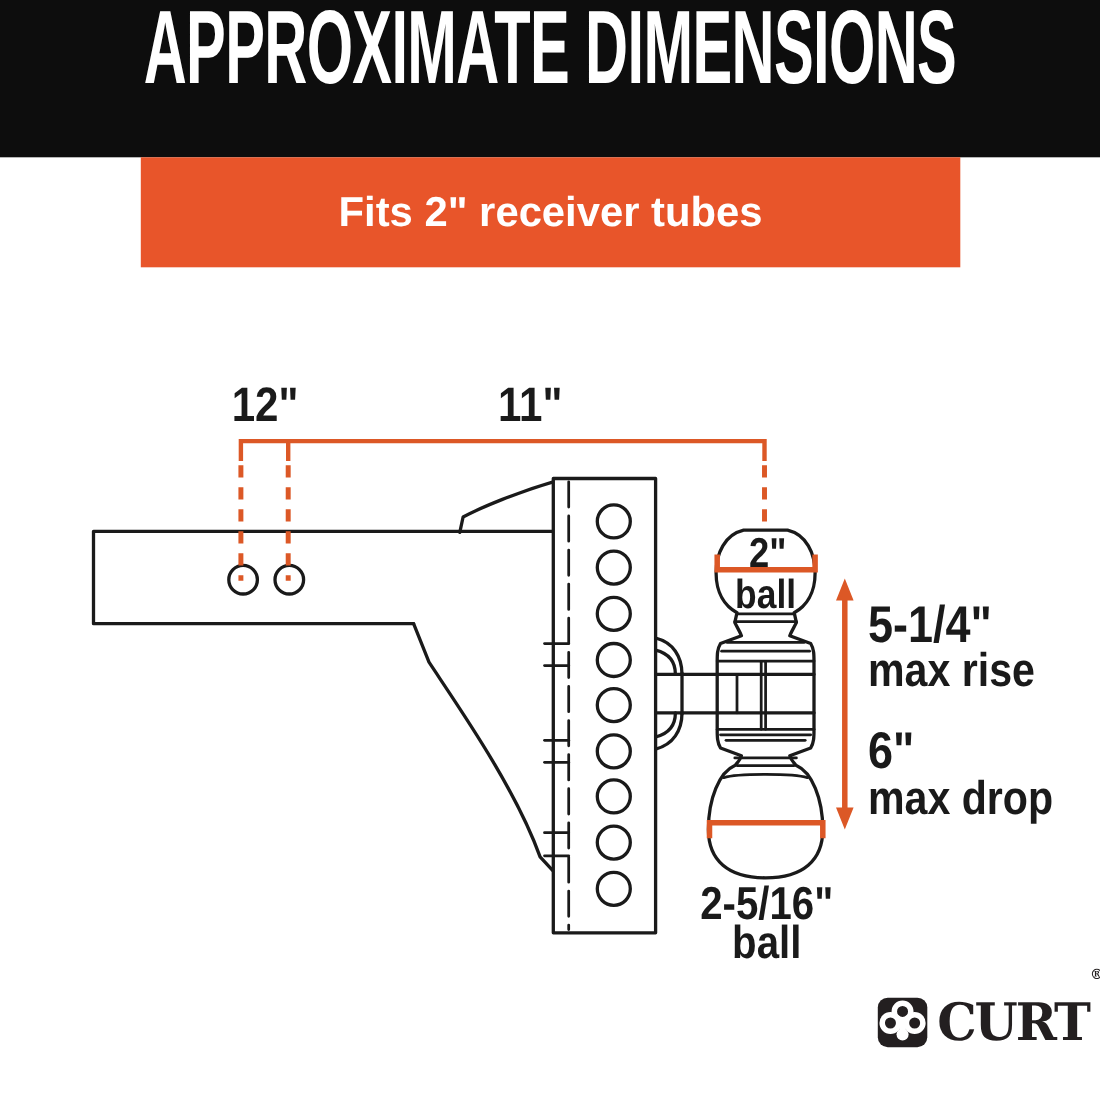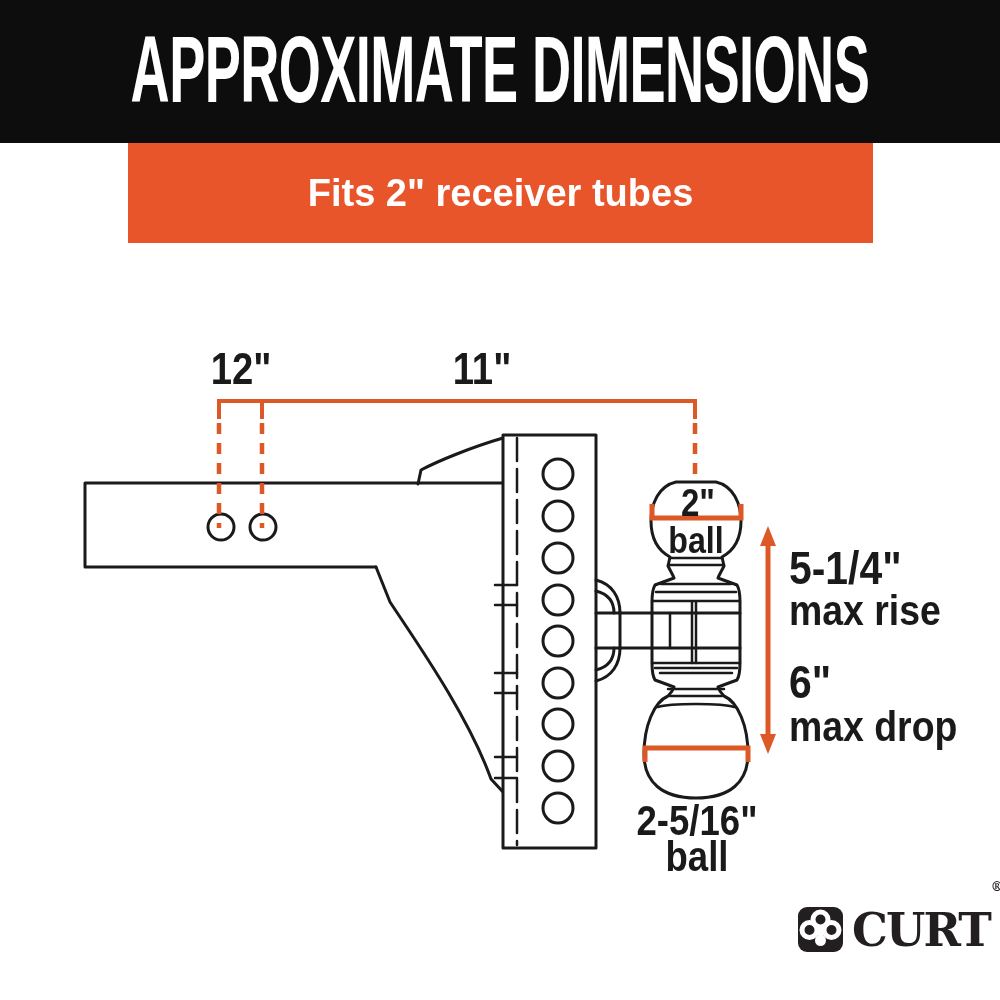--- a/index.html
+++ b/index.html
@@ -3,21 +3,21 @@
 <meta charset="utf-8">
 <style>
   html,body{margin:0;padding:0;}
   body{
     width:1000px;height:1000px;position:relative;background:#ffffff;
     font-family:"Liberation Sans", sans-serif;overflow:hidden;
   }
   
   .header-bar{
     position:absolute;left:0;top:0;width:1000px;height:143px;background:#0d0d0d;
-    display:flex;align-items:center;justify-content:center;
+    display:flex;align-items:flex-start;justify-content:center;
   }
   .header-title{
     color:#ffffff;font-weight:bold;font-size:95px;letter-spacing:-1px;
     white-space:nowrap;transform:scaleX(0.57);transform-origin:center;
     line-height:1;margin-top:-4px;
   }
   
   .banner{
     position:absolute;left:128px;top:143px;width:745px;height:100px;background:#e8552a;
     display:flex;align-items:center;justify-content:center;

